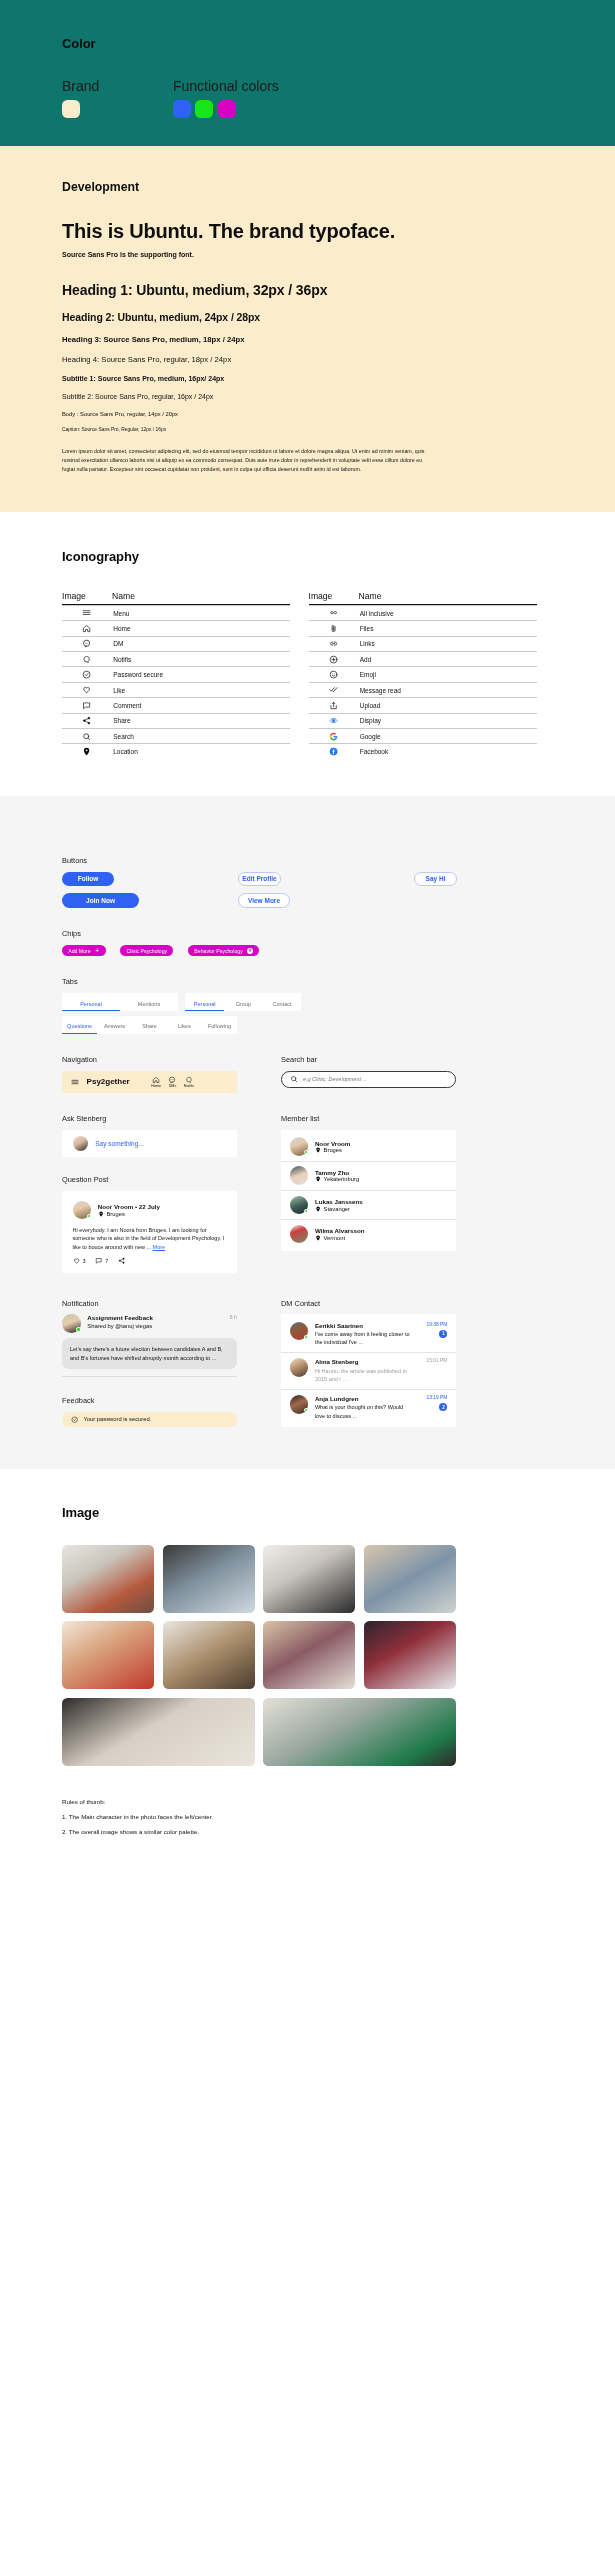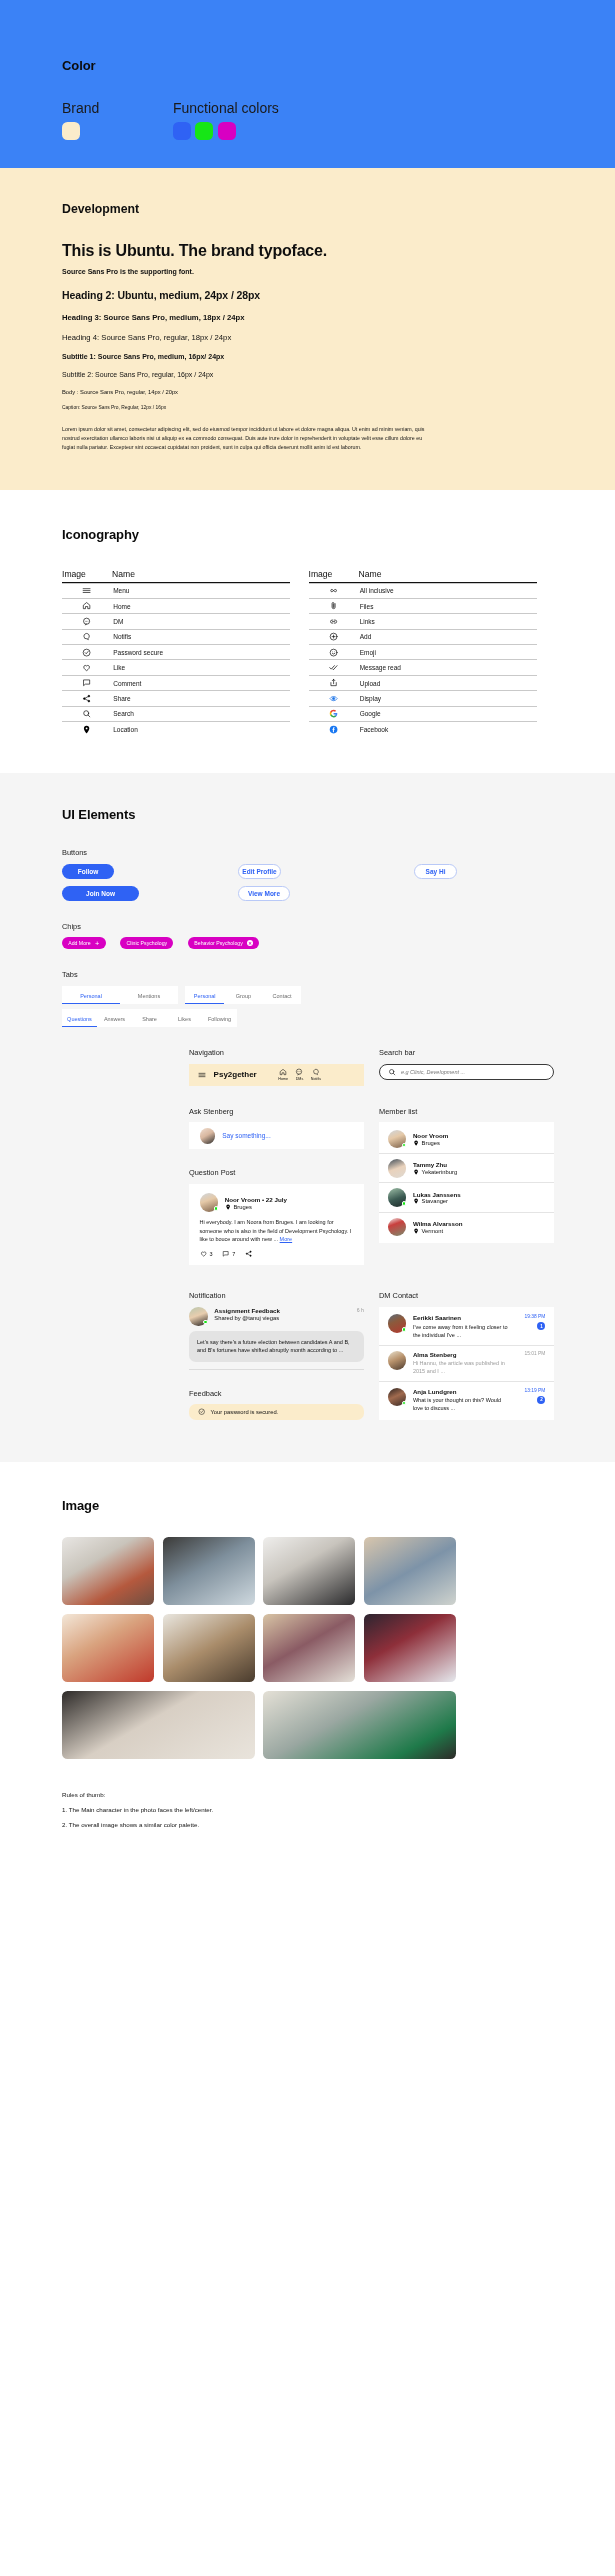--- a/index.html
+++ b/index.html
@@ -7,37 +7,37 @@
   body {
     font-family: "Liberation Sans", sans-serif;
     background: #ffffff;
     color: #111111;
     -webkit-font-smoothing: antialiased;
   }
   .page { width: 616px; position: relative; }
   .section { padding: 0 62px; }
 
   
-  .sec-color { background: #3b82f6; padding-top: 58px; padding-bottom: 28px; }
+  .sec-color { background: #0f766e; padding-top: 36px; padding-bottom: 28px; }
   .sec-title {
     font-size: 13px; font-weight: 700; letter-spacing: -0.1px; color: #0b0b0b;
   }
   .color-groups { display: flex; margin-top: 26.5px; }
   .cg-brand { width: 111px; }
   .cg-func { width: 142px; }
   .cg-neutral { flex: 1; }
   .cg-label { font-size: 14px; color: #1a1a1a; margin-bottom: 6.2px; font-weight: 400;}
   .swatch-row { display: flex; gap: 4.3px; }
   .swatch { width: 18px; height: 18px; border-radius: 5.5px; }
   .swatch.outline { border: 0.8px solid #111; }
 
   
   .sec-typo { background: #fbeccb; padding-top: 34px; padding-bottom: 38px; }
   .typo-h-label { font-size: 12.3px; font-weight: 700; color: #101010; }
-  .typo-hero { font-size: 16px; font-weight: 700; margin-top: 26px; color:#0f0f0f; letter-spacing: -0.2px;}
+  .typo-hero { font-size: 20px; font-weight: 700; margin-top: 26px; color:#0f0f0f; letter-spacing: -0.2px;}
   .typo-sub { font-size: 7px; font-weight: 700; margin-top: 8.6px; color: #111; }
   .typo-h1 { font-size: 14px; font-weight: 700; margin-top: 23.4px; letter-spacing:-0.1px; }
   .typo-h2 { font-size: 10.5px; font-weight: 700; margin-top: 13.5px; letter-spacing:-0.1px;}
   .typo-h3 { font-size: 7.7px; font-weight: 700; margin-top: 12.3px; }
   .typo-h4 { font-size: 7.7px; font-weight: 400; margin-top: 11px; }
   .typo-s1 { font-size: 7px; font-weight: 700; margin-top: 11px; }
   .typo-s2 { font-size: 7px; font-weight: 400; margin-top: 11px; }
   .typo-body { font-size: 5.8px; font-weight: 400; margin-top: 11px; }
   .typo-caption { font-size: 4.9px; font-weight: 400; margin-top: 9.8px; }
   .typo-para { font-size: 5.3px; line-height: 1.72; margin-top: 14.8px; max-width: 369px; color:#161616;}
@@ -96,21 +96,21 @@
   }
   .tabbar.w2 { width: 116px; }
   .tabbar.w3 { width: 116px; }
   .tabbar.w5 { width: 175px; }
   .tab {
     flex: 1; text-align: center; font-size: 5.5px; color: #6d6d6d; cursor: pointer;
     padding-bottom: 3.7px; border-bottom: 1.2px solid transparent;
   }
   .tab.active { color: #2f62f4; border-bottom-color: #2f62f4; }
 
-  .two-col { display: flex; gap: 15px; justify-content: flex-end; }
+  .two-col { display: flex; gap: 44px; }
   .col-l { width: 175px; }
   .col-r { width: 175px; }
 
   .navbar {
     background: #fbeccb; height: 22px; display: flex; align-items: center;
     padding: 0 8.6px; gap: 8px;
   }
   .nav-brand { font-size: 8px; font-weight: 700; color: #0d0d0d; }
   .nav-icons { display: flex; gap: 7.4px; margin-left: 13.5px; }
   .nav-ic { display: flex; flex-direction: column; align-items: center; cursor: pointer; }
@@ -218,20 +218,21 @@
           <div class="swatch" style="background:#d800c2"></div>
         </div>
       </div>
     </div>
   </section>
 
   <section class="section sec-typo">
     <h2 class="typo-h-label">Development</h2>
     <div class="typo-hero">This is Ubuntu. The brand typoface.</div>
     <div class="typo-sub">Source Sans Pro is the supporting font.</div>
+    <div class="typo-h1">Heading 1: Ubuntu, medium, 32px / 36px</div>
     <div class="typo-h2">Heading 2: Ubuntu, medium, 24px / 28px</div>
     <div class="typo-h3">Heading 3: Source Sans Pro, medium, 18px / 24px</div>
     <div class="typo-h4">Heading 4: Source Sans Pro, regular, 18px / 24px</div>
     <div class="typo-s1">Subtitle 1: Source Sans Pro, medium, 16px/ 24px</div>
     <div class="typo-s2">Subtitle 2: Source Sans Pro, regular, 16px / 24px</div>
     <div class="typo-body">Body : Source Sans Pro, regular, 14px / 20px</div>
     <div class="typo-caption">Caption: Source Sans Pro, Regular, 12px / 16px</div>
     <p class="typo-para">Lorem ipsum dolor sit amet, consectetur adipiscing elit, sed do eiusmod tempor incididunt ut labore et dolore magna aliqua. Ut enim ad minim veniam, quis nostrud exercitation ullamco laboris nisi ut aliquip ex ea commodo consequat. Duis aute irure dolor in reprehenderit in voluptate velit esse cillum dolore eu fugiat nulla pariatur. Excepteur sint occaecat cupidatat non proident, sunt in culpa qui officia deserunt mollit anim id est laborum.</p>
   </section>
 
@@ -450,21 +451,20 @@
               </svg>
           </div>
           <div class="c2">Facebook</div>
         </div>
       </div>
 
     </div>
   </section>
 
   <section class="section sec-ui">
-    <h2 class="sec-title">UI Elements</h2>
 
     <div class="mt42">
       <div class="grp-label">Buttons</div>
       <div class="btn-grid">
         <button class="btn btn-primary btn-w85">Follow</button>
         <button class="btn btn-outline btn-w70">Edit Profile</button>
         <button class="btn btn-outline btn-w70">Say Hi</button>
         <button class="btn btn-primary btn-w125">Join Now</button>
         <button class="btn btn-outline btn-w85">View More</button>
         <span></span>

